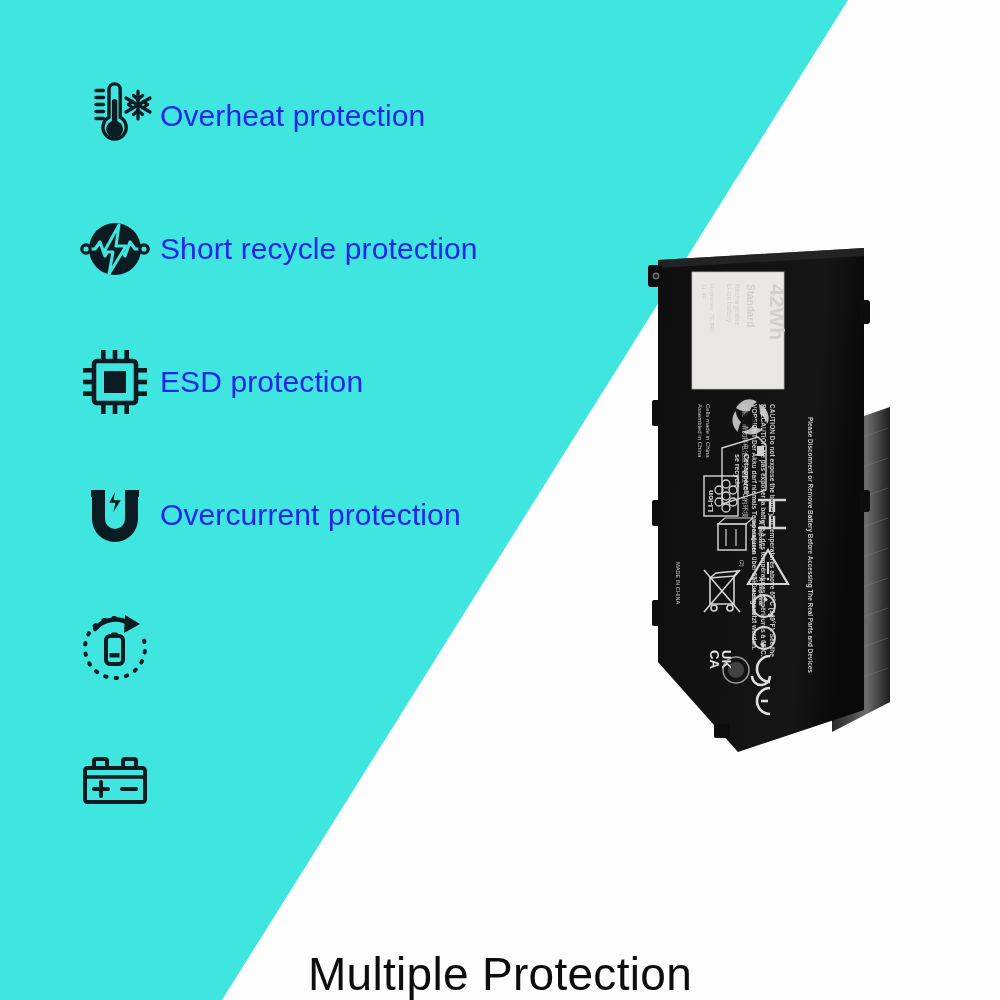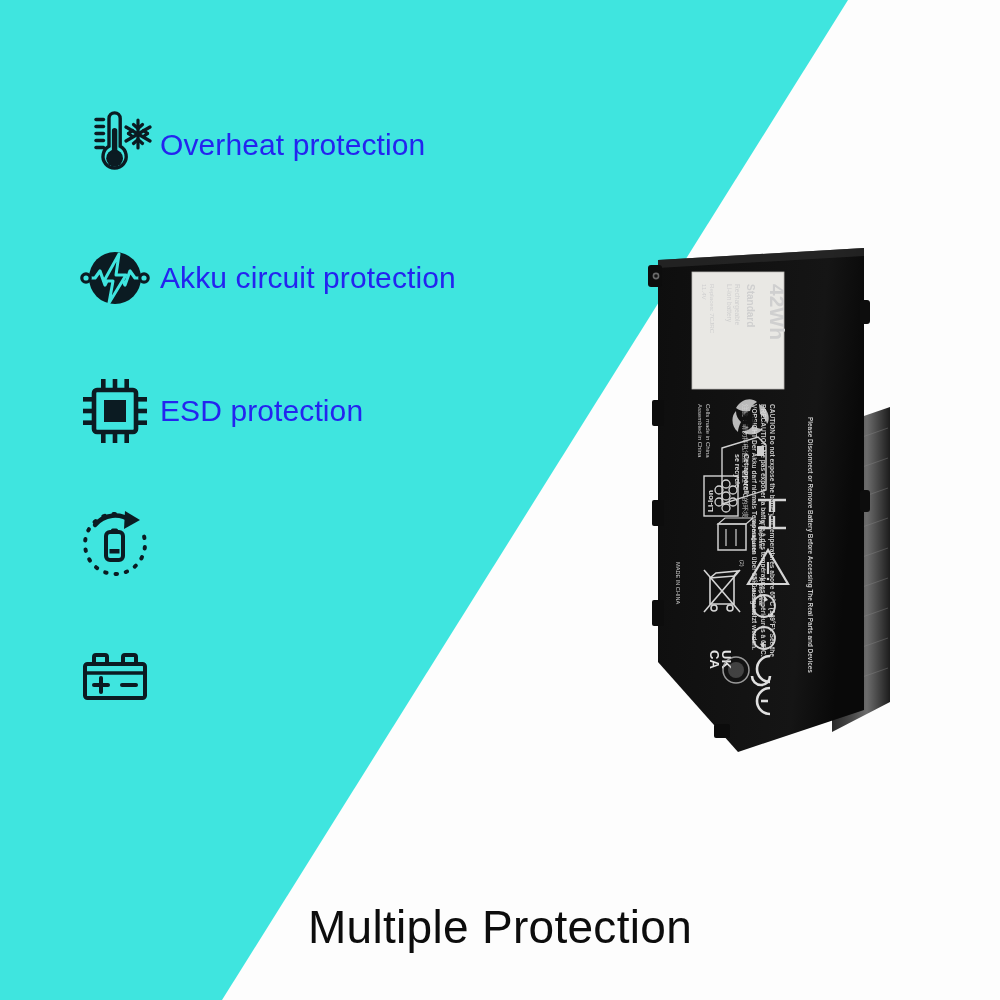--- a/index.html
+++ b/index.html
@@ -27,21 +27,21 @@
     position: absolute;
     inset: 0;
     background: #3fe5df;
     clip-path: polygon(0 0, 848px 0, 222px 1000px, 0 1000px);
   }
 
   
   #feature-list {
     position: absolute;
     left: 78px;
-    top: 78px;
+    top: 49px;
     width: 470px;
   }
   .feature-row {
     display: flex;
     align-items: center;
     height: 133px;
   }
   .feature-icon {
     width: 74px;
     height: 74px;
@@ -61,21 +61,21 @@
     font-size: 30px;
     line-height: 1;
     letter-spacing: 0.1px;
     white-space: nowrap;
   }
 
   
   #headline {
     position: absolute;
     left: 0;
-    top: 903px;
+    top: 950px;
     width: 1000px;
     text-align: center;
     color: #0d0d0d;
     font-size: 46px;
     line-height: 1.05;
     letter-spacing: 0.3px;
   }
 
   
   #battery-photo {
@@ -142,21 +142,21 @@
           <circle cx="37" cy="37" r="26" fill="#0B1B22"></circle>
           <g fill="none" stroke="#3FE5DF" stroke-width="3.2" stroke-linecap="round" stroke-linejoin="round">
             <path d="M9 37 h8 l5 -7 l5 14 l4 -8 h6"></path>
             <path d="M65 37 h-8 l-5 -7 l-5 14 l-4 -8 h-6"></path>
           </g>
           <circle cx="8" cy="37" r="4.2" fill="none" stroke="#0B1B22" stroke-width="3.2"></circle>
           <circle cx="66" cy="37" r="4.2" fill="none" stroke="#0B1B22" stroke-width="3.2"></circle>
           <path d="M41 13 L26 40 h9 l-4 22 l17 -28 h-10 z" fill="#0B1B22" stroke="#3FE5DF" stroke-width="3" stroke-linejoin="round"></path>
         </svg>
       </span>
-      <span class="feature-label">Akku circuit protection</span>
+      <span class="feature-label">Short recycle protection</span>
     </div>
 
     <div class="feature-row">
       <span class="feature-icon">
         <svg viewBox="0 0 74 74" xmlns="http://www.w3.org/2000/svg">
           <rect x="16" y="16" width="42" height="42" rx="3" fill="none" stroke="#0B1B22" stroke-width="4.6"></rect>
           <rect x="26" y="26" width="22" height="22" fill="#0B1B22"></rect>
           <g fill="#0B1B22">
             <rect x="23" y="5" width="4.6" height="9"></rect>
             <rect x="34.7" y="5" width="4.6" height="9"></rect>
@@ -169,20 +169,31 @@
             <rect x="5" y="46.4" width="9" height="4.6"></rect>
             <rect x="60" y="23" width="9" height="4.6"></rect>
             <rect x="60" y="34.7" width="9" height="4.6"></rect>
             <rect x="60" y="46.4" width="9" height="4.6"></rect>
           </g>
         </svg>
       </span>
       <span class="feature-label">ESD protection</span>
     </div>
 
+    <div class="feature-row">
+      <span class="feature-icon">
+        <svg viewBox="0 0 74 74" xmlns="http://www.w3.org/2000/svg">
+          <path d="M14 14 v27 a23 23 0 0 0 46 0 v-27 h-13 v27 a10 10 0 0 1 -20 0 v-27 z" fill="#0B1B22"></path>
+          <rect x="13" y="12" width="14" height="7" fill="#0B1B22"></rect>
+          <rect x="47" y="12" width="14" height="7" fill="#0B1B22"></rect>
+          <path d="M40 6 L29 26 h7 l-4 16 l13 -21 h-8 z" fill="#0B1B22" stroke="#3FE5DF" stroke-width="2.6" stroke-linejoin="round"></path>
+        </svg>
+      </span>
+      <span class="feature-label">Overcurrent protection</span>
+    </div>
 
     <div class="feature-row">
       <span class="feature-icon">
         <svg viewBox="0 0 74 74" xmlns="http://www.w3.org/2000/svg">
           <g fill="none" stroke="#0B1B22" stroke-width="4" stroke-linecap="round">
             <path d="M37 7 a30 30 0 1 0 26 15" stroke-dasharray="1.5 9"></path>
           </g>
           <path d="M17 18 a26 26 0 0 1 36 -4" fill="none" stroke="#0B1B22" stroke-width="4.4" stroke-linecap="round"></path>
           <path d="M47 4 L62 13 L46 22 z" fill="#0B1B22"></path>
           <rect x="28" y="25" width="17" height="28" rx="4" fill="none" stroke="#0B1B22" stroke-width="4"></rect>

